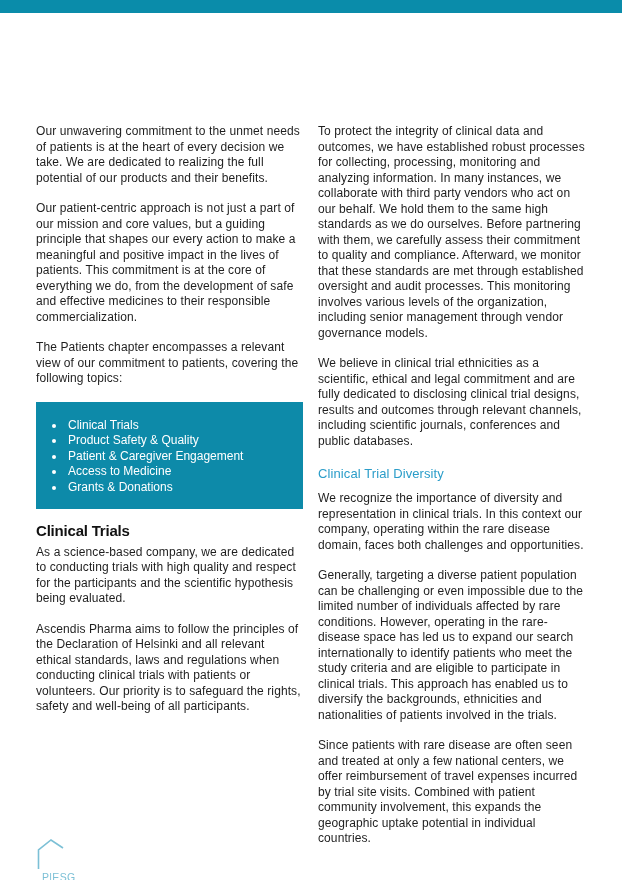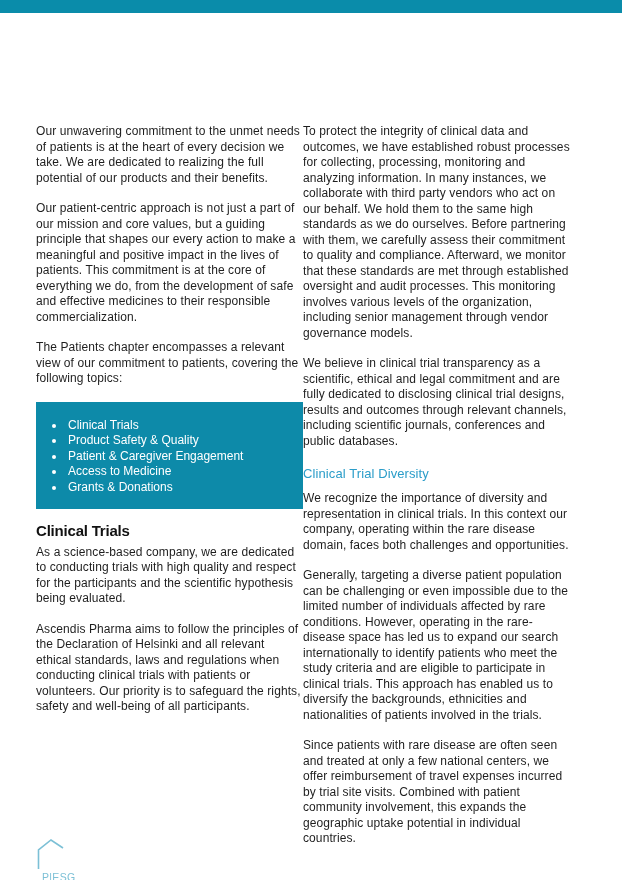--- a/index.html
+++ b/index.html
@@ -23,20 +23,21 @@
     top: 0; left: 0;
     width: 622px;
     height: 13px;
     background: var(--bar_color, #0a8caa);
   }
   .columns {
     position: absolute;
     top: 124px;
     left: 36px;
     display: flex;
+    gap: 15px;
   }
   .col {
     width: 267px;
     color: var(--text_color, #1e1e1e);
     font-size: 12px;
     line-height: 15.5px;
   }
   .col p {
     margin: 0 0 15px 0;
     letter-spacing: 0.1px;
@@ -141,21 +142,21 @@
 
 
       <h2 class="section-heading">Clinical Trials</h2>
 
       <p>As a science-based company, we are dedicated to conducting trials with high quality and respect for the participants and the scientific hypothesis being evaluated.</p>
       <p>Ascendis Pharma aims to follow the principles of the Declaration of Helsinki and all relevant ethical standards, laws and regulations when conducting clinical trials with patients or volunteers. Our priority is to safeguard the rights, safety and well-being of all participants.</p>
     </div>
 
     <div class="col">
       <p>To protect the integrity of clinical data and outcomes, we have established robust processes for collecting, processing, monitoring and analyzing information. In many instances, we collaborate with third party vendors who act on our behalf. We hold them to the same high standards as we do ourselves. Before partnering with them, we carefully assess their commitment to quality and compliance. Afterward, we monitor that these standards are met through established oversight and audit processes. This monitoring involves various levels of the organization, including senior management through vendor governance models.</p>
-      <p>We believe in clinical trial transparency as a scientific, ethical and legal commitment and are fully dedicated to disclosing clinical trial designs, results and outcomes through relevant channels, including scientific journals, conferences and public databases.</p>
+      <p>We believe in clinical trial ethnicities as a scientific, ethical and legal commitment and are fully dedicated to disclosing clinical trial designs, results and outcomes through relevant channels, including scientific journals, conferences and public databases.</p>
 
       <h3 class="sub-heading">Clinical Trial Diversity</h3>
 
       <p>We recognize the importance of diversity and representation in clinical trials. In this context our company, operating within the rare disease domain, faces both challenges and opportunities.</p>
       <p>Generally, targeting a diverse patient population can be challenging or even impossible due to the limited number of individuals affected by rare conditions. However, operating in the rare-disease space has led us to expand our search internationally to identify patients who meet the study criteria and are eligible to participate in clinical trials. This approach has enabled us to diversify the backgrounds, ethnicities and nationalities of patients involved in the trials.</p>
       <p>Since patients with rare disease are often seen and treated at only a few national centers, we offer reimbursement of travel expenses incurred by trial site visits. Combined with patient community involvement, this expands the geographic uptake potential in individual countries.</p>
     </div>
 
   </div>
 

